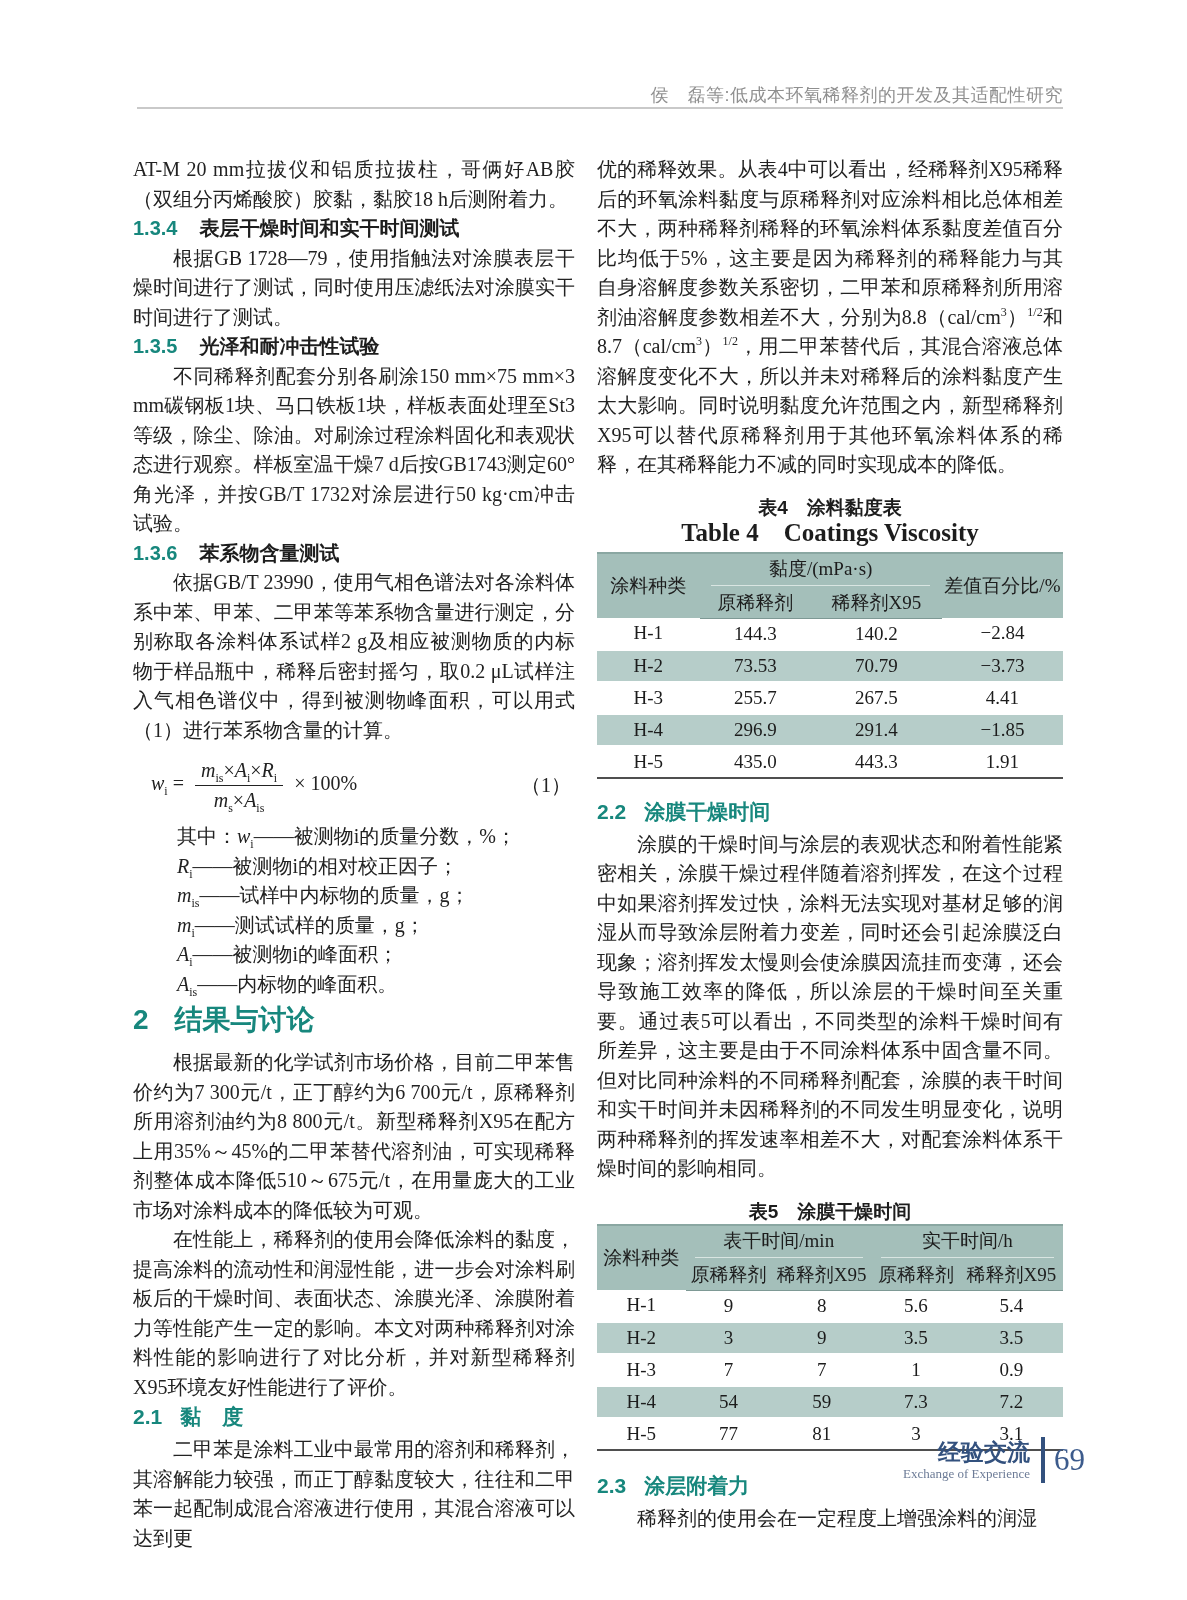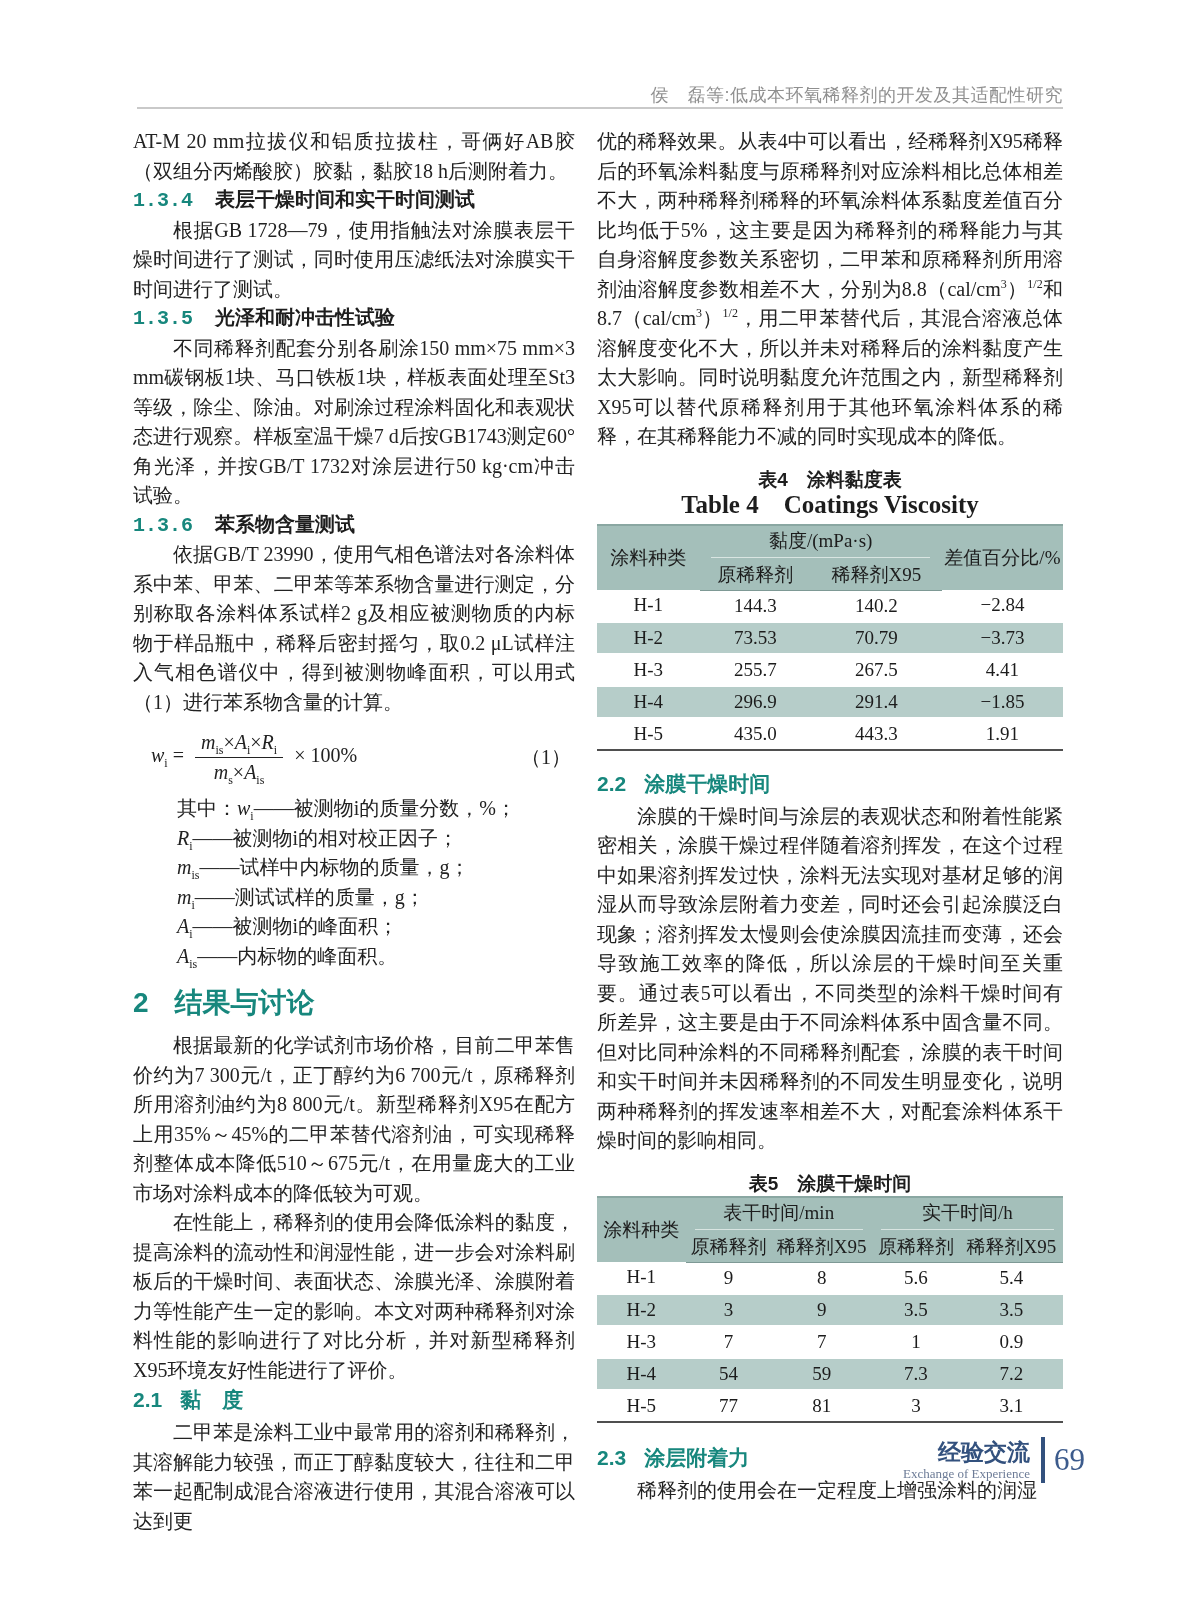--- a/index.html
+++ b/index.html
@@ -8,29 +8,29 @@
   
   .running-head{position:absolute;top:83px;left:137px;right:124px;text-align:right;
                 font-family:"Liberation Sans","DejaVu Sans",sans-serif;
                 font-size:18px;color:#8f8f8f;letter-spacing:.5px;}
   .head-rule{position:absolute;top:107px;left:137px;right:124px;height:2px;background:#c9c9c9;}
   
   .columns{position:absolute;top:127px;left:133px;display:flex;gap:22px;}
   .col-left{width:442px;}
   .col-right{width:466px;}
   p.body{margin:0;font-size:20px;line-height:29.5px;text-align:justify;text-indent:2em;color:#222;}
-  p.noindent{text-indent:0;}
+  p.noindent{text-indent:0;margin-top:28px;}
   sup{font-size:12px;line-height:0;}
   
-  .h3{font-family:Liberation Mono, monospace;font-size:20px;line-height:29.5px;font-weight:600;}
+  .h3{font-family:Liberation Sans, sans-serif;font-size:20px;line-height:29.5px;font-weight:600;}
   .h3 .h3num{color:#17877d;margin-right:22px;}
   .h3 .h3title{color:#1d1d1d;}
   
   .h1sec{font-family:"Liberation Sans","DejaVu Sans",sans-serif;font-size:28px;line-height:40px;
-         font-weight:bold;color:#17877d;margin:12px 0 8px;}
+         font-weight:bold;color:#17877d;margin:1px 0 8px;}
   .h1sec .hnum{margin-right:26px;}
   
   .h2sec{font-family:"Liberation Sans","DejaVu Sans",sans-serif;font-size:21px;line-height:30px;
          font-weight:bold;color:#17877d;margin:0 0 3px;}
   .h2sec .hnum{margin-right:18px;}
   
   .fml-row{display:flex;align-items:center;margin:14px 0 10px;font-size:20px;color:#222;}
   .fml{padding-left:18px;}
   .fml i{font-family:"Liberation Serif","DejaVu Serif",serif;}
   .frac{display:inline-block;text-align:center;vertical-align:middle;margin:0 6px;}

